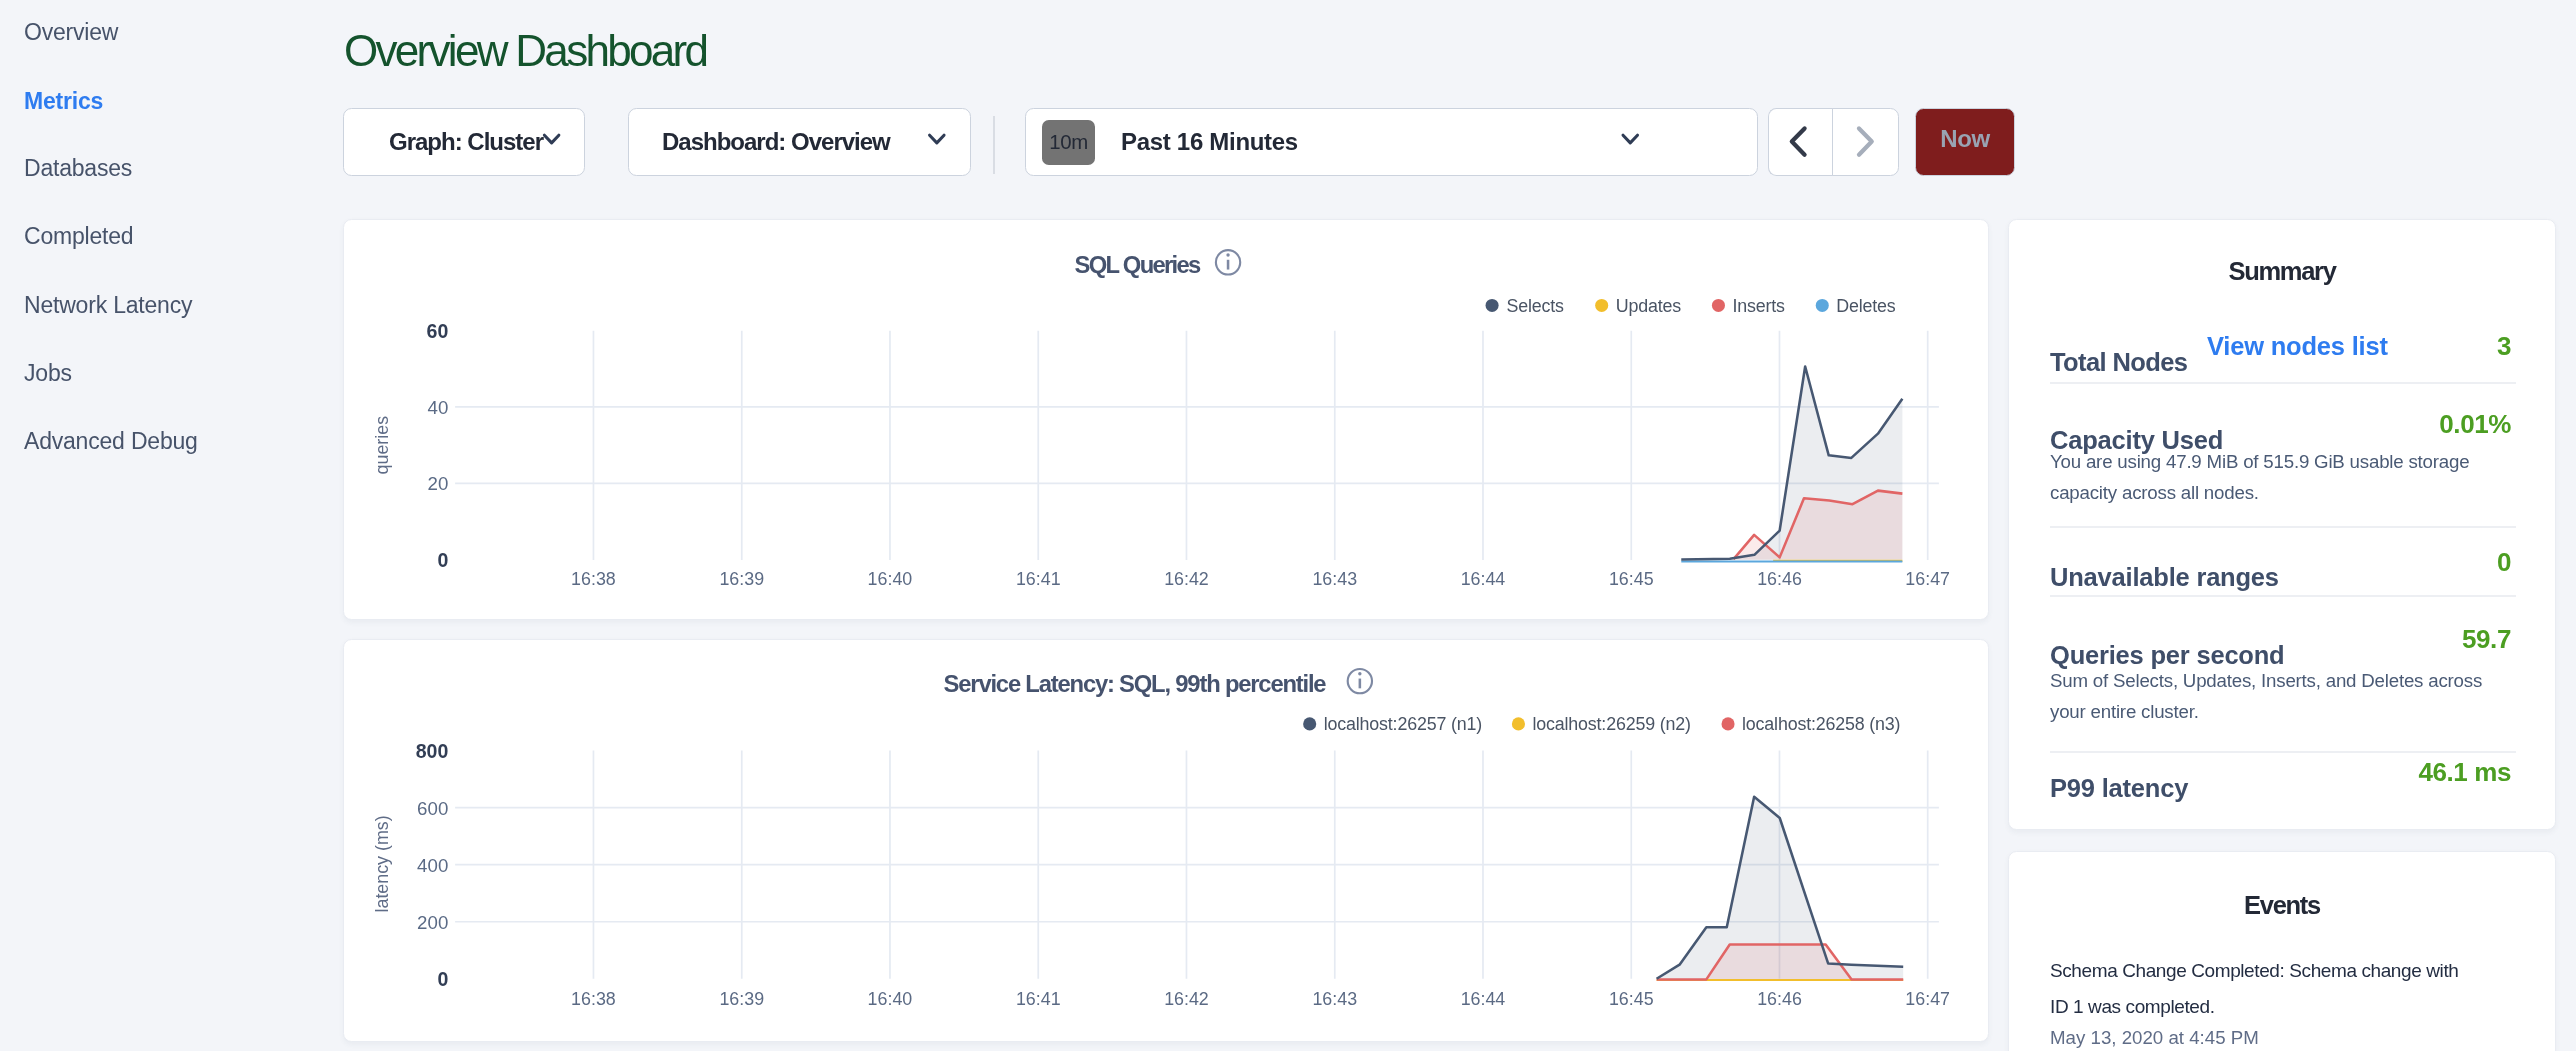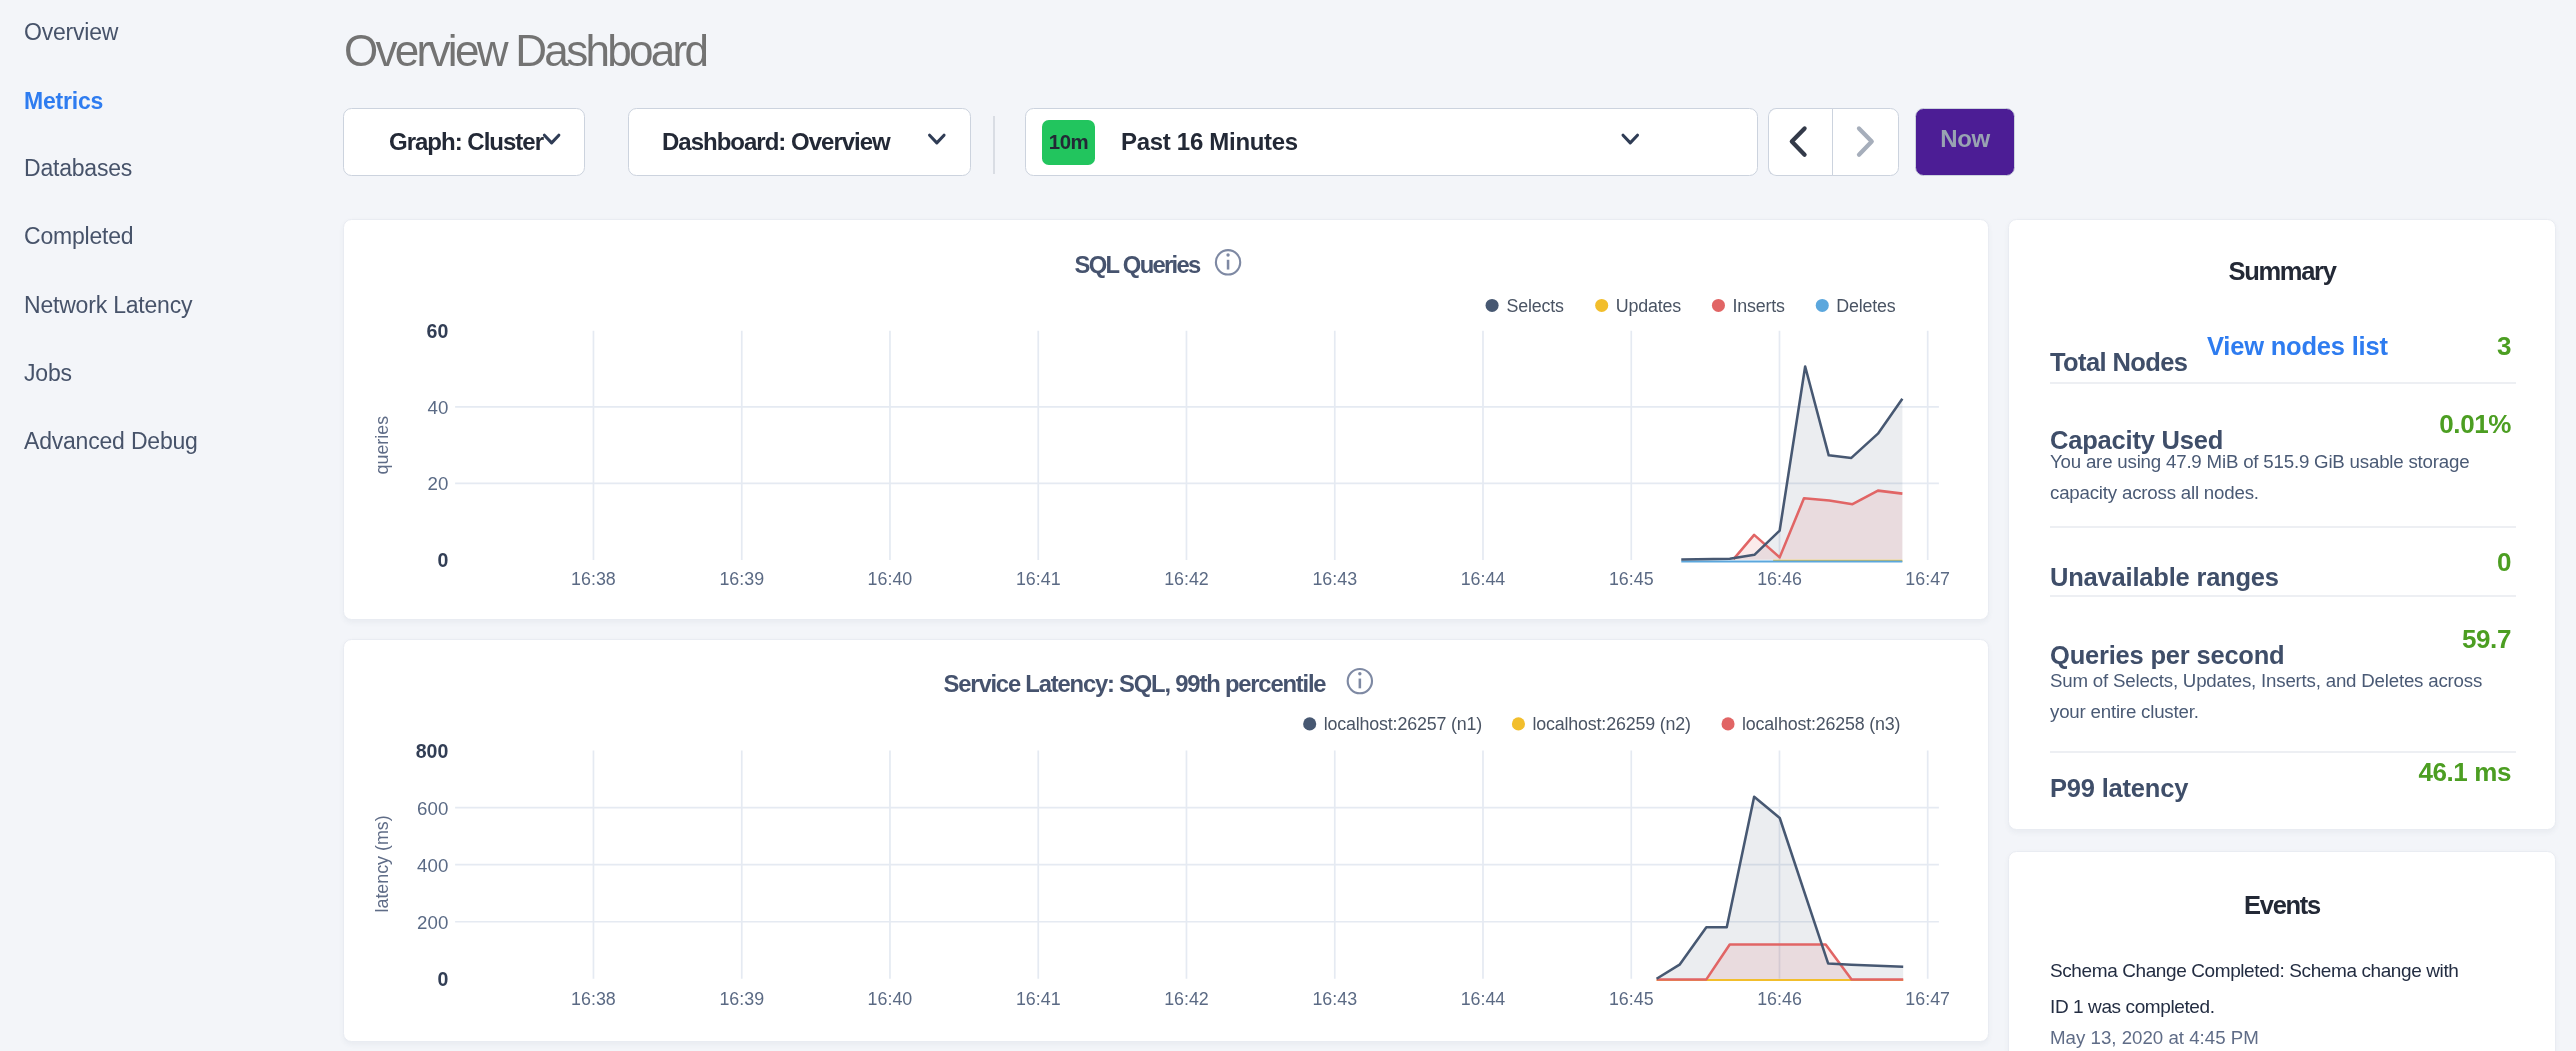--- a/index.html
+++ b/index.html
@@ -28,33 +28,33 @@
 <body>
 
 <div class="nav" style="top:20.5px;">Overview</div>
 <div class="nav active" style="top:90px;">Metrics</div>
 <div class="nav" style="top:157px;">Databases</div>
 <div class="nav" style="top:225px;">Completed</div>
 <div class="nav" style="top:294px;">Network Latency</div>
 <div class="nav" style="top:362px;">Jobs</div>
 <div class="nav" style="top:430px;">Advanced Debug</div>
 
-<div class="abs" style="left:344px; top:29px; font-size:44px; letter-spacing:-2.7px; color:#737373; line-height:1;">Overview Dashboard</div>
+<div class="abs" style="left:344px; top:29px; font-size:44px; letter-spacing:-2.7px; color:#14532d; line-height:1;">Overview Dashboard</div>
 
 <div class="btn" style="left:343px; width:242px;"></div>
 <div class="btxt" style="left:377px; top:130px;margin-left:12px;">Graph: Cluster</div>
 <div class="btn" style="left:628px; width:343px;"></div>
 <div class="btxt" style="left:662px; top:130px;">Dashboard: Overview</div>
 <div class="abs" style="left:993px; top:116px; width:1.7px; height:58px; background:#d9dde4;"></div>
 <div class="btn" style="left:1025px; width:733px;"></div>
-<div class="abs" style="left:1042px; top:120px; width:53px; height:45px; background:#22c55e; border-radius:6.8px; display:flex; align-items:center; justify-content:center; font-weight:bold; font-size:20.4px; color:#232936; letter-spacing:-0.4px;">10m</div>
+<div class="abs" style="left:1042px; top:120px; width:53px; height:45px; background:#737373; border-radius:6.8px; display:flex; align-items:center; justify-content:center; font-weight:normal; font-size:20.4px; color:#232936; letter-spacing:-0.4px;">10m</div>
 <div class="btxt" style="left:1121px; top:130px; letter-spacing:-0.3px;">Past 16 Minutes</div>
 <div class="btn" style="left:1768px; width:65px; border-radius:8.5px 0 0 8.5px; border-right:none;"></div>
 <div class="btn" style="left:1832px; width:67px; border-radius:0 8.5px 8.5px 0;"></div>
-<div class="btn" style="left:1915px; width:100px; background:#4c1d95; display:flex; align-items:center; justify-content:center; padding-bottom:5.1px; font-weight:bold; font-size:24px; letter-spacing:-0.4px; color:#99a3b2;">Now</div>
+<div class="btn" style="left:1915px; width:100px; background:#7f1d1d; display:flex; align-items:center; justify-content:center; padding-bottom:5.1px; font-weight:bold; font-size:24px; letter-spacing:-0.4px; color:#99a3b2;">Now</div>
 
 <div class="card" style="left:343px; top:219px; width:1646px; height:401px;"></div>
 <div class="card" style="left:343px; top:639px; width:1646px; height:403px;"></div>
 <div class="card" style="left:2008px; top:219px; width:548px; height:611px;"></div>
 <div class="card" style="left:2008px; top:851px; width:548px; height:255px;"></div>
 
 <div class="abs" style="left:2008px; top:259px; width:548px; text-align:center; font-weight:bold; font-size:25.5px; letter-spacing:-1.3px; color:#232936; line-height:1;">Summary</div>
 <div class="slabel" style="top:334px; letter-spacing:-0.6px;">Total Nodes</div>
 <div class="abs" style="left:2207px; top:334px; font-weight:bold; font-size:25.5px; letter-spacing:-0.2px; color:#2e7cf0; line-height:1;">View nodes list</div>
 <div class="sval" style="top:333px;">3</div>

